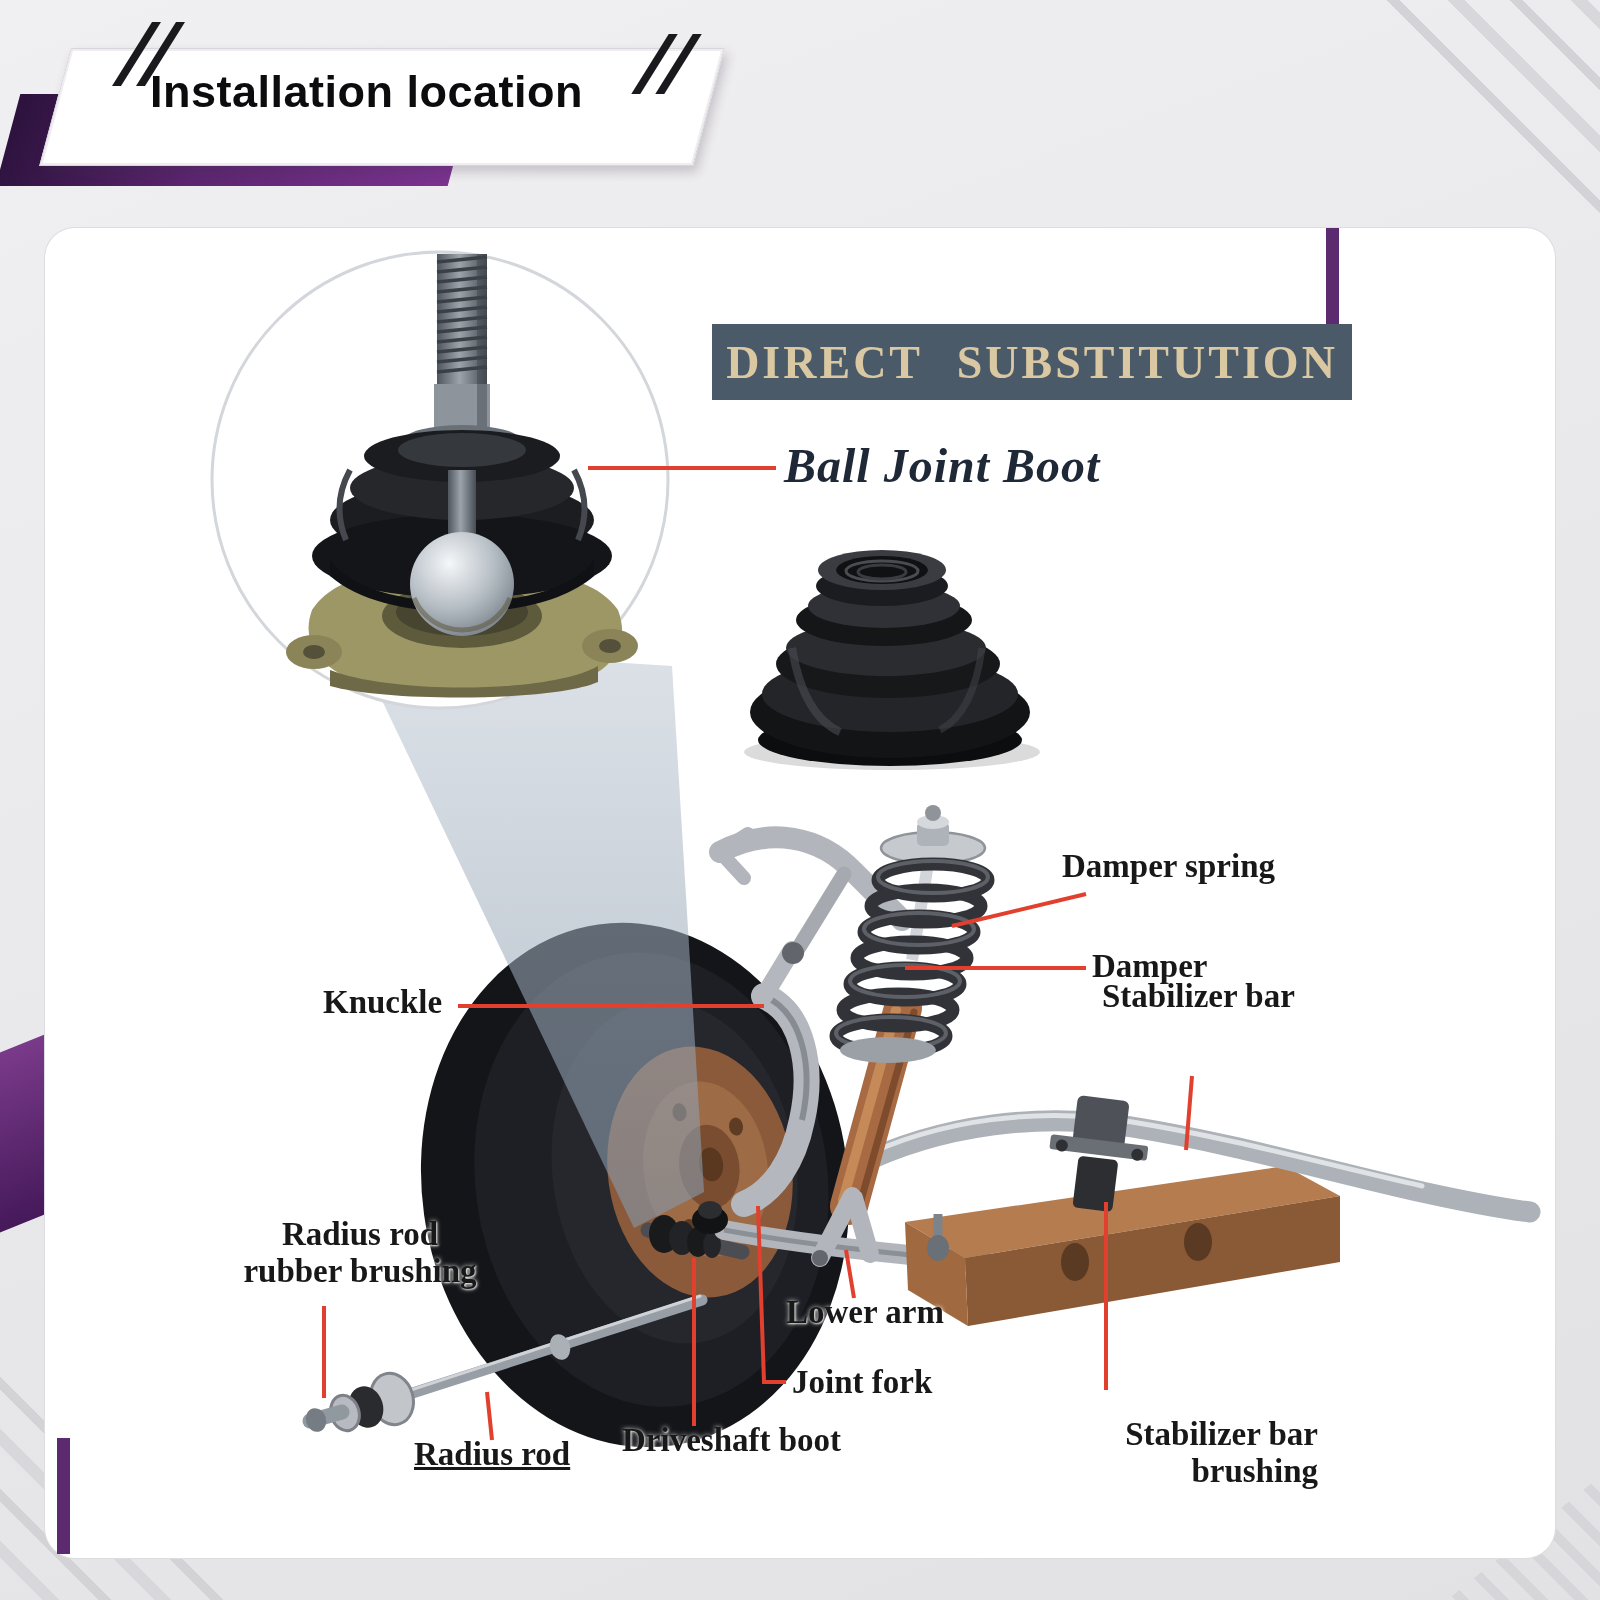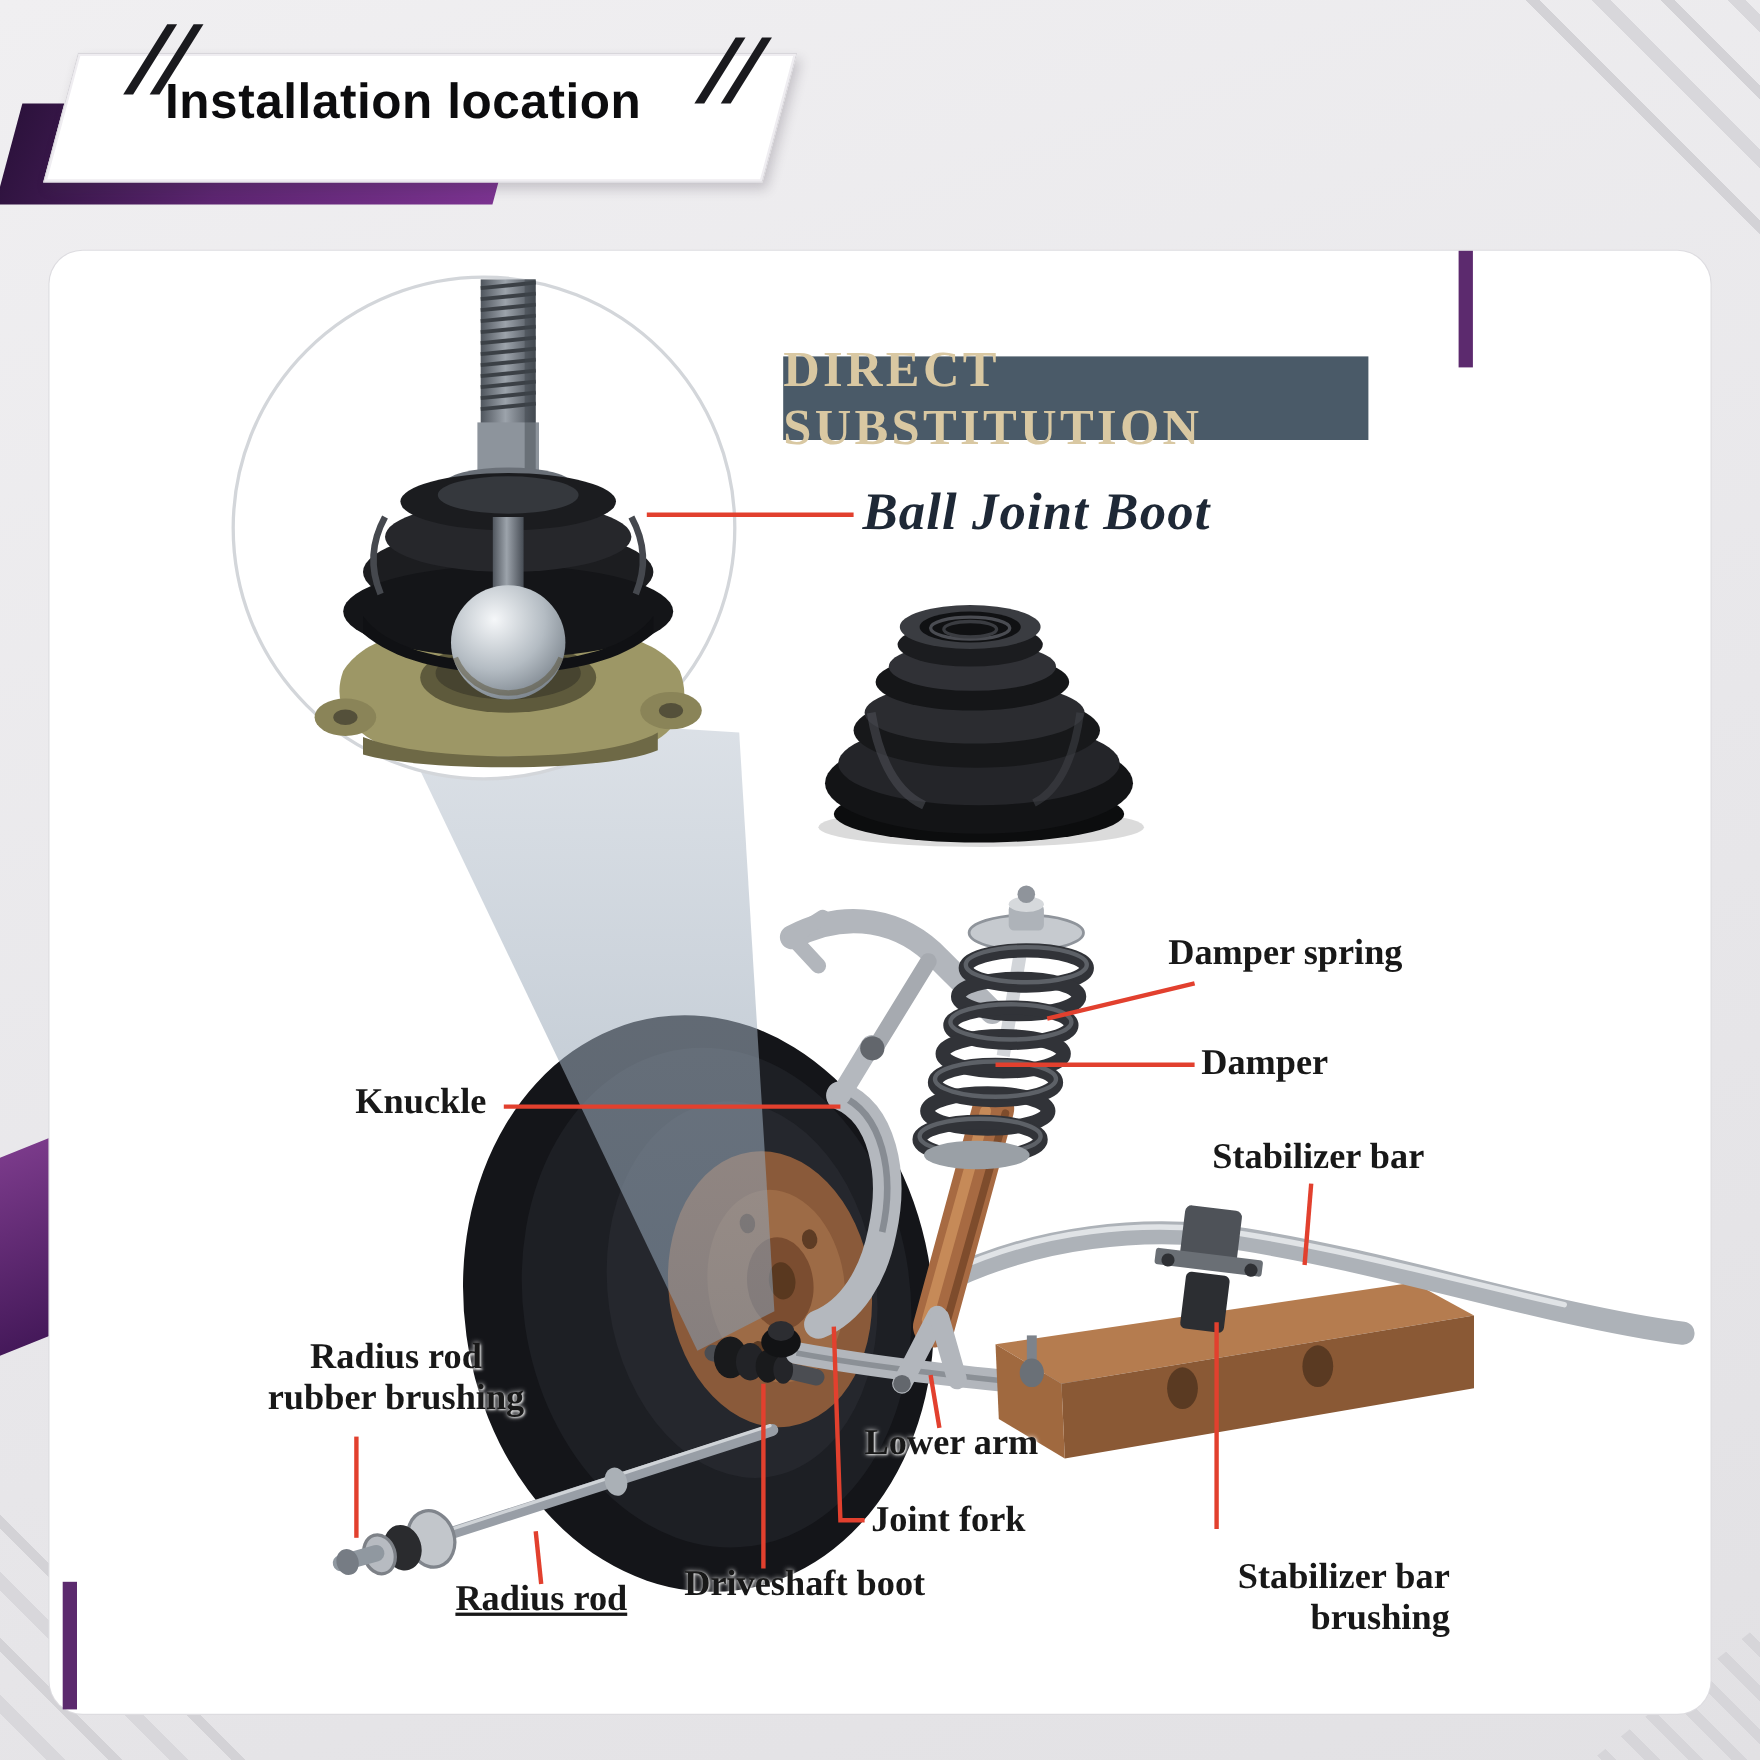--- a/index.html
+++ b/index.html
@@ -41,36 +41,36 @@
     box-shadow:5px 6px 10px rgba(60,50,70,.22), inset 0 0 0 2px #efedf1;}
   .hdr-title{position:absolute;left:150px;top:66px;margin:0;
     font-size:45px;font-weight:700;color:#0c0c0e;letter-spacing:.5px;}
   .slash{position:absolute;width:9px;background:#1a1a1e;transform:skewX(-32deg);}
   .sl1{left:132px;top:22px;height:64px;}
   .sl2{left:156px;top:22px;height:64px;}
   .sr1{left:650px;top:34px;height:60px;}
   .sr2{left:674px;top:34px;height:60px;}
 
   
-  .banner{position:absolute;left:712px;top:324px;width:532px;height:76px;z-index:3;
+  .banner{position:absolute;left:712px;top:324px;width:640px;height:76px;z-index:3;
     background:#4a5a68;display:flex;align-items:center;justify-content:center;
     font-family:"Liberation Serif",serif;font-weight:700;font-size:46px;
     letter-spacing:3px;word-spacing:20px;color:#d9c8a2;}
 
   
   .callout{position:absolute;left:784px;top:438px;z-index:3;
     font-family:"Liberation Serif",serif;font-size:48px;font-weight:600;
     color:#1e2836;letter-spacing:1px;font-style:italic;}
   .dlabel{position:absolute;z-index:3;font-family:"Liberation Serif",serif;
     font-weight:700;font-size:33px;color:#181818;line-height:1.12;white-space:nowrap;
     text-shadow:0 0 5px rgba(255,255,255,.85),1px 1px 2px rgba(255,255,255,.8);}
   #lbl-knuckle{left:323px;top:984px;}
   #lbl-damper-spring{left:1062px;top:848px;}
   #lbl-damper{left:1092px;top:948px;}
-  #lbl-stabilizer-bar{left:1102px;top:1034px;}
+  #lbl-stabilizer-bar{left:1102px;top:978px;}
   #lbl-rr-brushing{left:234px;top:1216px;width:252px;text-align:center;white-space:normal;}
   #lbl-lower-arm{left:786px;top:1294px;}
   #lbl-damper-fork{left:792px;top:1364px;}
   #lbl-driveshaft-boot{left:622px;top:1422px;}
   #lbl-radius-rod{left:414px;top:1436px;text-decoration:underline;}
   #lbl-sb-brushing{left:1038px;top:1386px;width:280px;text-align:right;white-space:normal;margin-top:30px;}
 </style>
 </head>
 <body>
 

